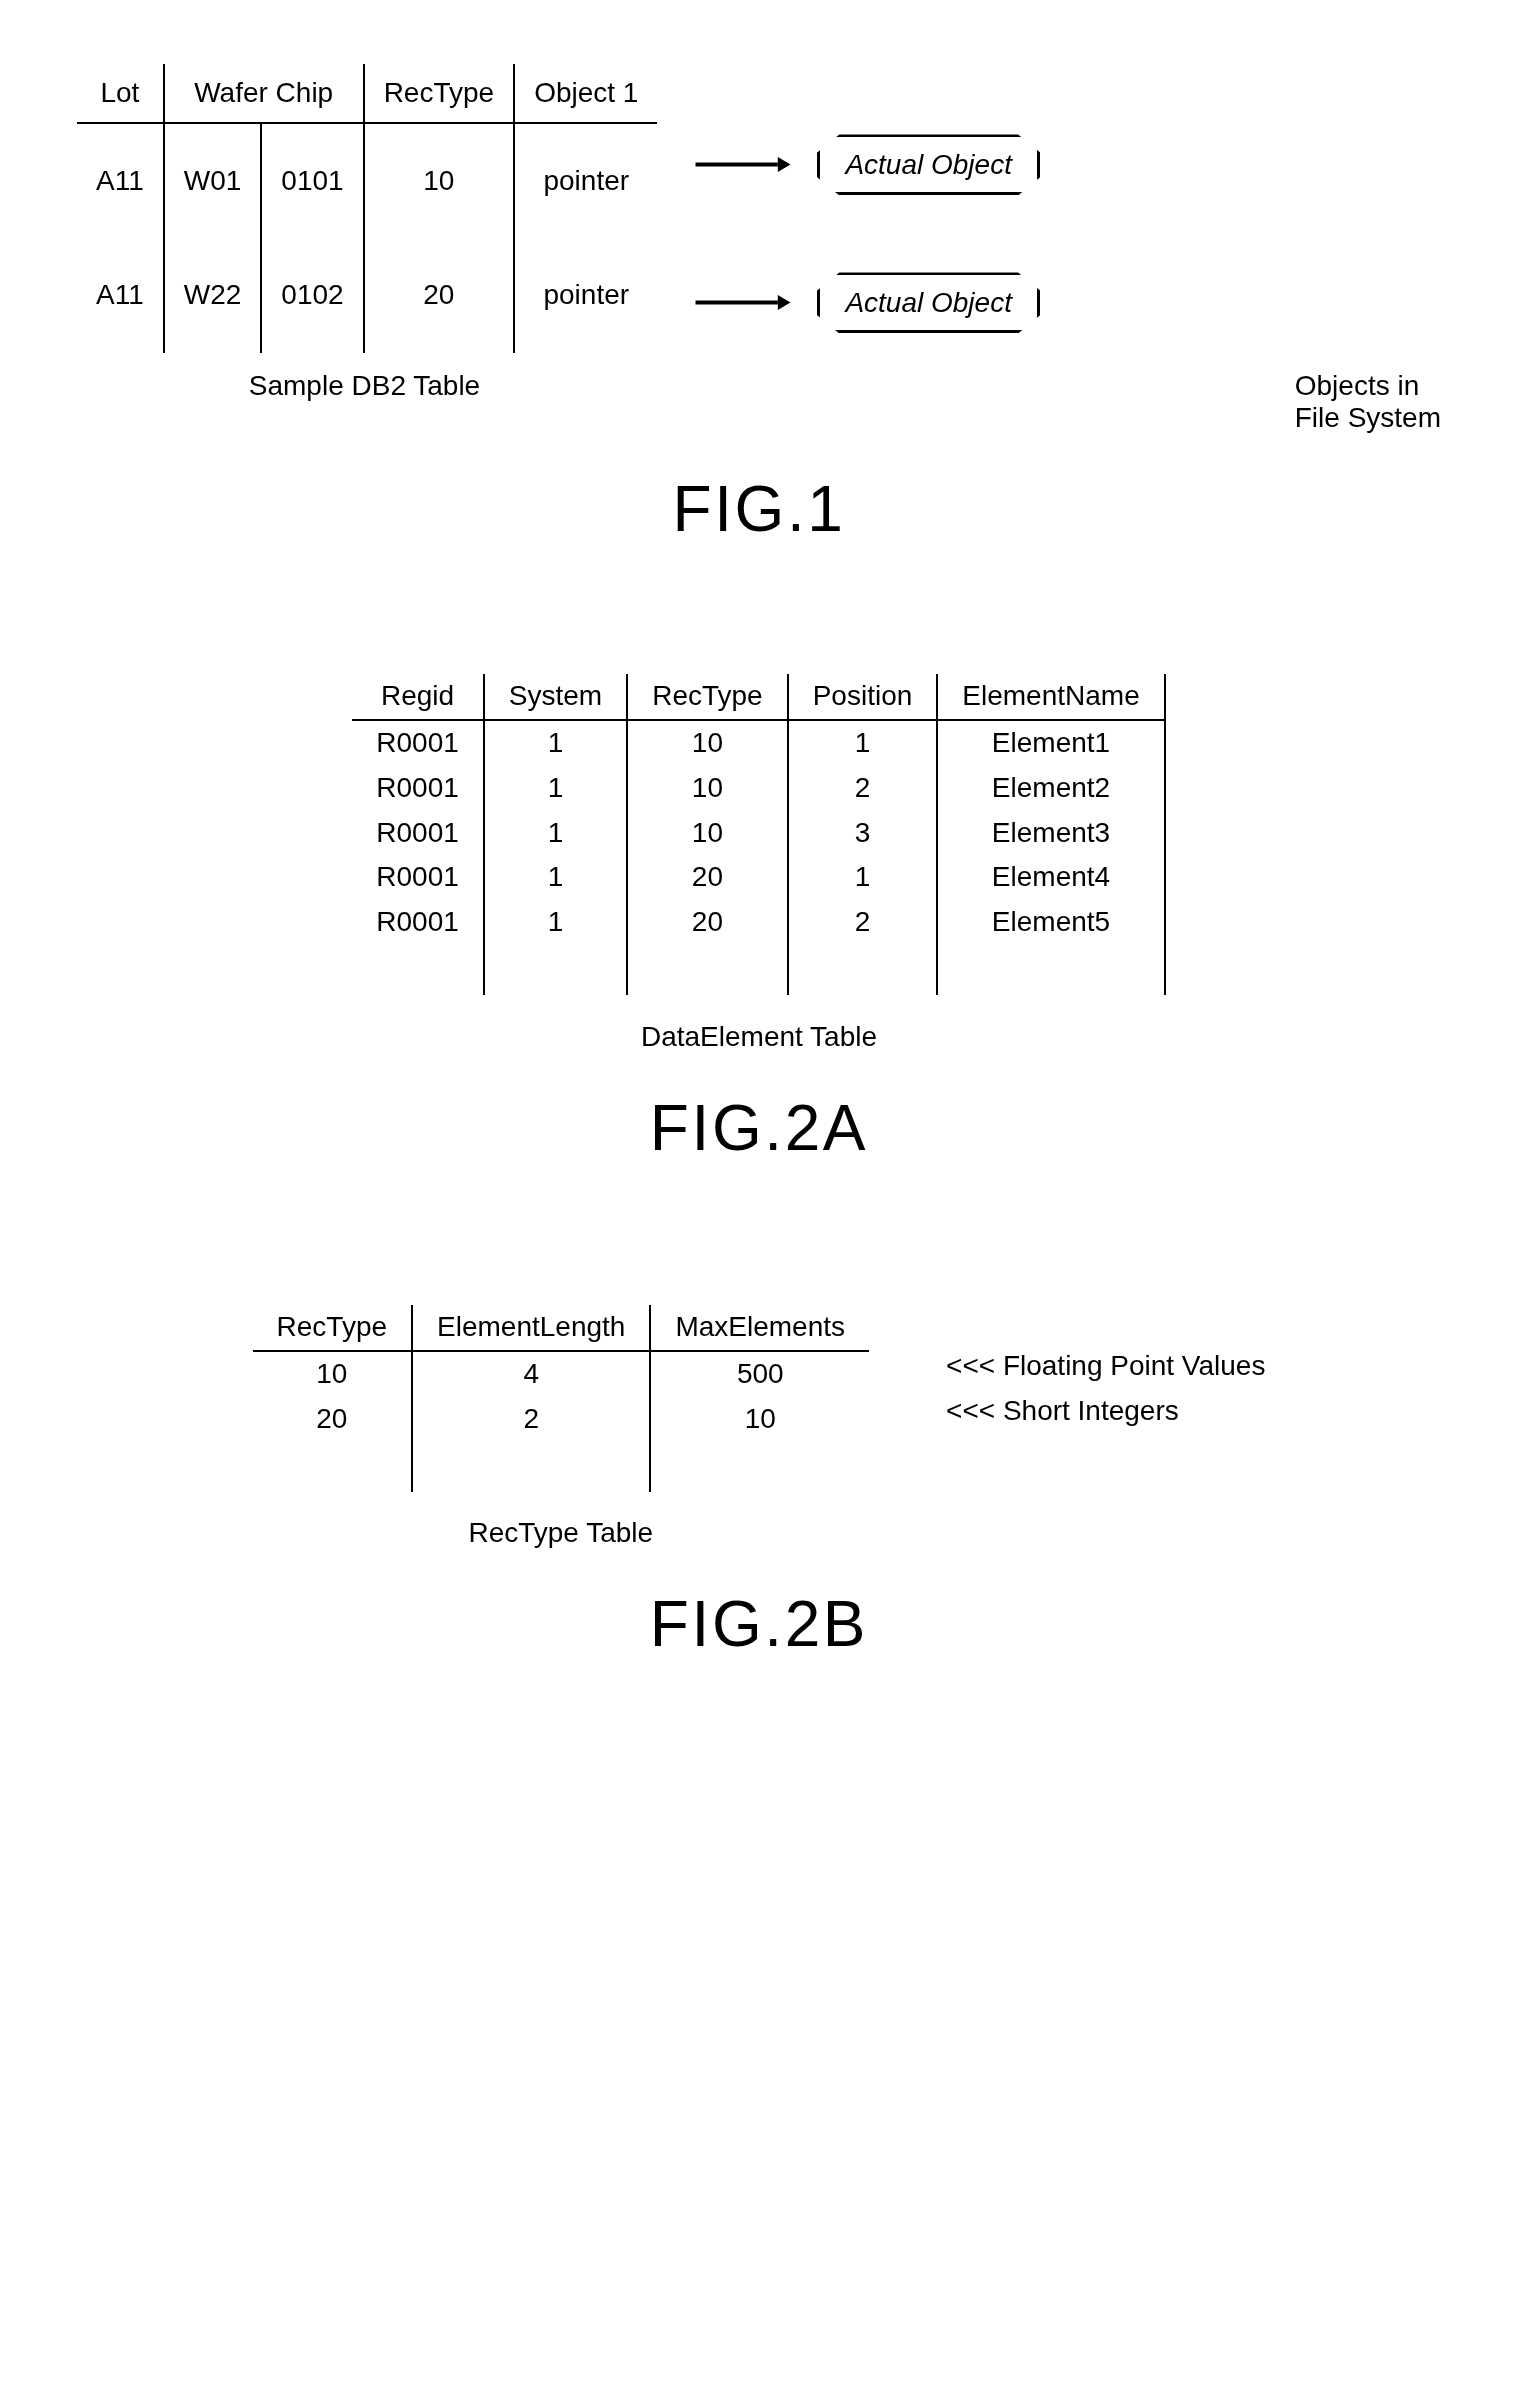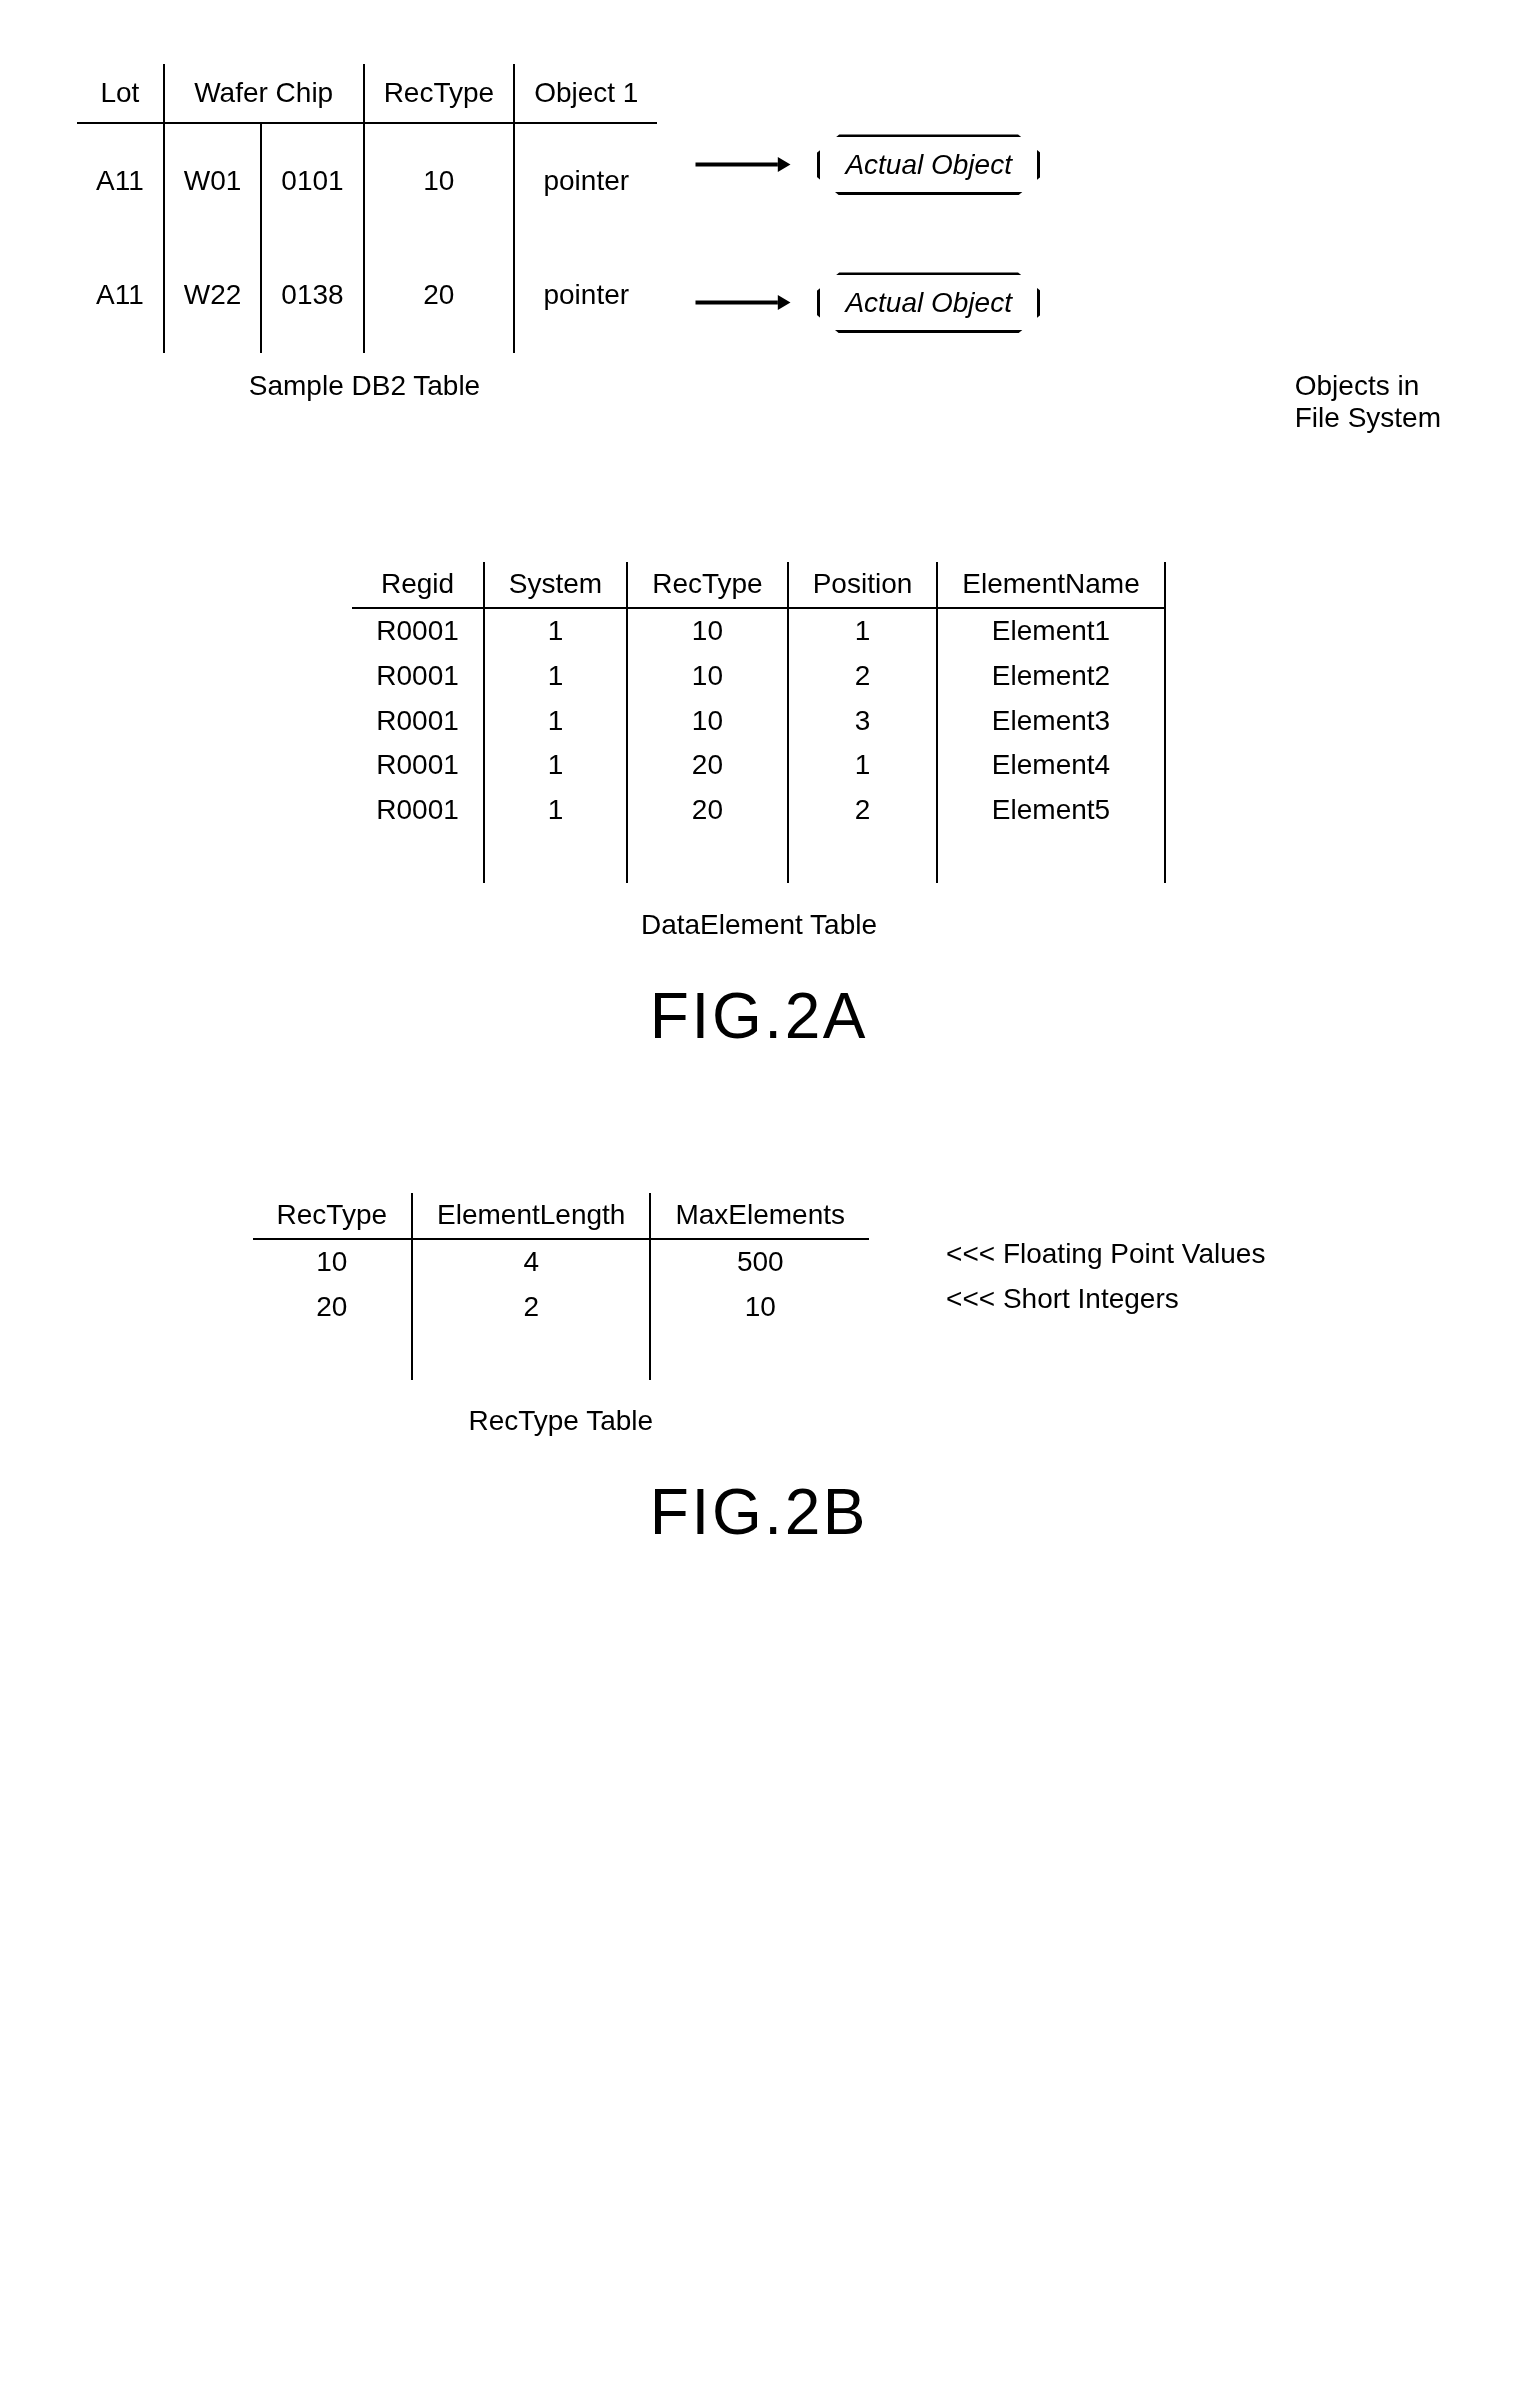--- a/index.html
+++ b/index.html
@@ -87,21 +87,21 @@
       <tr>
         <td class="vline-right tall">A11</td>
         <td class="vline-right tall">W01</td>
         <td class="vline-right tall">0101</td>
         <td class="vline-right tall">10</td>
         <td class="tall">pointer</td>
       </tr>
       <tr>
         <td class="vline-right tall">A11</td>
         <td class="vline-right tall">W22</td>
-        <td class="vline-right tall">0138</td>
+        <td class="vline-right tall">0102</td>
         <td class="vline-right tall">20</td>
         <td class="tall">pointer</td>
       </tr>
     </tbody>
       </table>
 
     <div style="display:flex;flex-direction:column;gap:77px;padding-top:51px;font-style:italic;">
       <div style="display:flex;align-items:center;gap:25.5px;">
         <span class="arrow">
           <svg width="96" height="19" viewBox="0 0 150 30">
@@ -123,20 +123,21 @@
     </div>
   </div>
 
   <div class="caption-row">
     <div style="flex:0 0 575px;text-align:center;">Sample DB2 Table</div>
     <div style="flex:1"></div>
     <div style="white-space:pre;">Objects in
 File System</div>
   </div>
 
+  <div class="fig-title">FIG.1</div>
 </div>
 
 <div class="figure-block">
   <table class="tbl">
     <tbody>
         <tr>
       <th>Regid</th>
       <th>System</th>
       <th>RecType</th>
       <th>Position</th>

